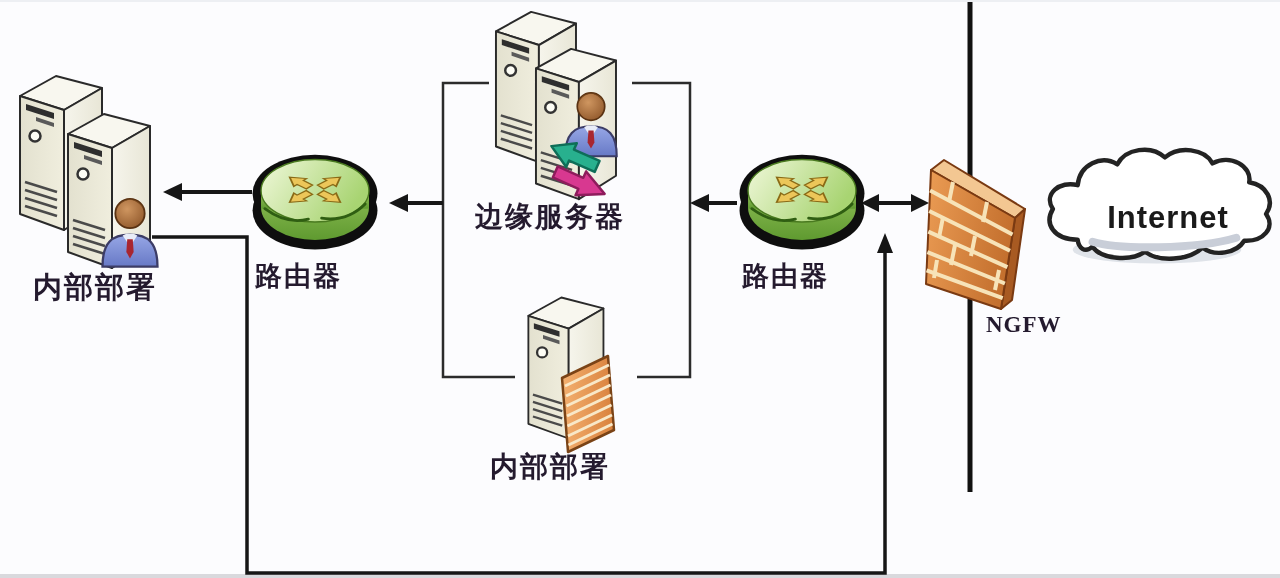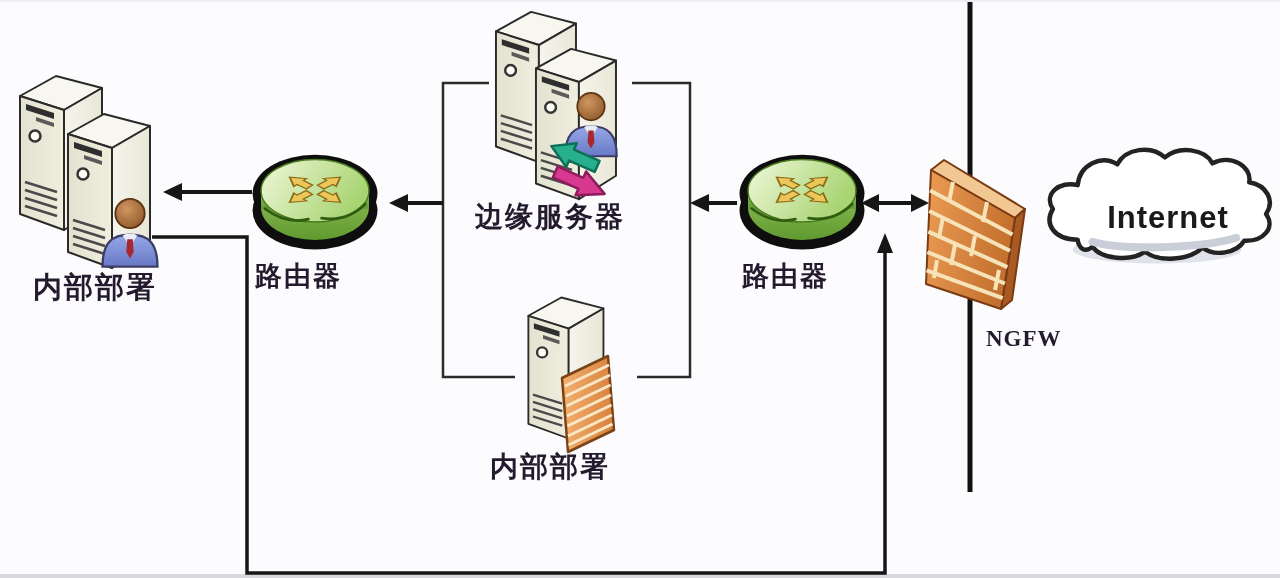--- a/index.html
+++ b/index.html
@@ -230,18 +230,18 @@
 <div class="abs node-label" style="left:490px;top:448px;width:140px;font-size:28px">内部部署</div>
 
 <svg class="abs" style="left:734px;top:150px" width="136" height="106">
     <use href="#sym-router"></use>
   </svg>
 <div class="abs node-label" style="left:742px;top:258px;width:120px;font-size:27px">路由器</div>
 
 <svg class="abs" style="left:915px;top:152px" width="115" height="165">
     <use href="#sym-firewall"></use>
   </svg>
-<div class="abs ngfw-label" style="left:986px;top:326px;width:80px">NGFW</div>
+<div class="abs ngfw-label" style="left:986px;top:312px;width:80px">NGFW</div>
 
 <svg class="abs" style="left:1038px;top:142px" width="238" height="132">
     <use href="#sym-cloud"></use>
   </svg>
 <div class="abs internet-label" style="left:1098px;top:200px;width:140px">Internet</div>
 
 </body></html>

